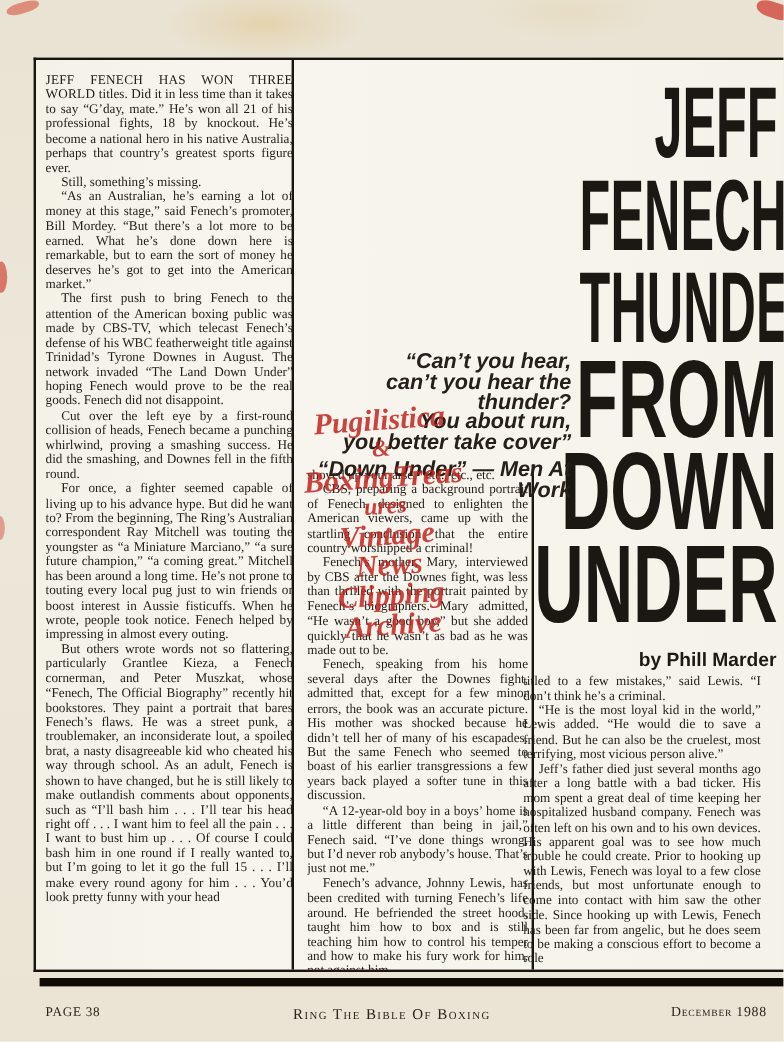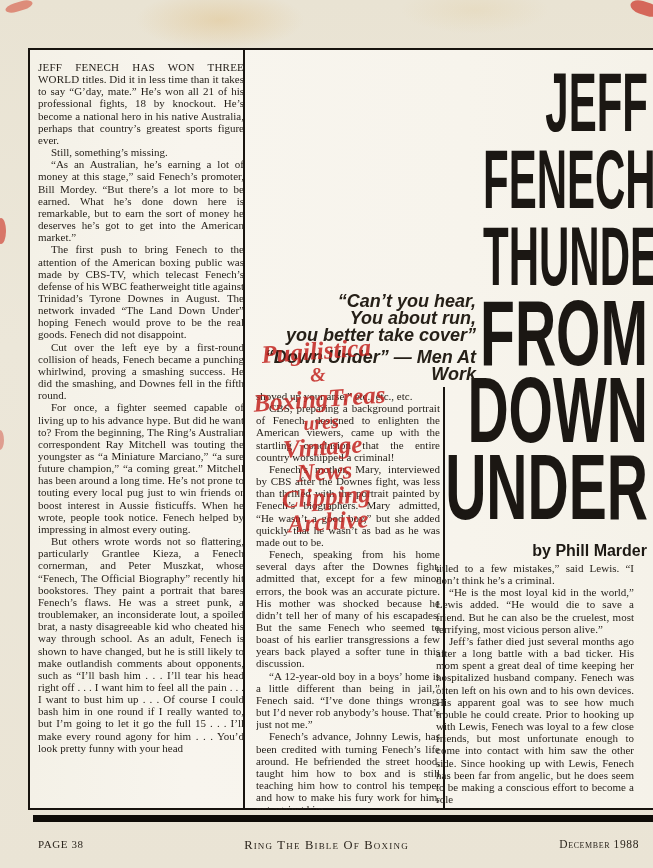--- a/index.html
+++ b/index.html
@@ -122,20 +122,21 @@
       <div class="headline-line">FROM</div>
       <div class="headline-line">DOWN</div>
       <div class="headline-line">UNDER</div>
     </div>
 
   <div class="byline">by Phill Marder</div>
 
   <div class="pull-quote">
     <div>
         <div class="pq-line">“Can’t you hear,</div>
+        <div class="pq-line">can’t you hear the thunder?</div>
         <div class="pq-line">You about run,</div>
         <div class="pq-line">you better take cover”</div>
       </div>
     <div class="pq-attr">“Down Under” — Men At Work</div>
   </div>
 
   <div class="watermark">
       <div class="wm-line">Pugilistica</div>
       <div class="wm-line">&amp;</div>
       <div class="wm-line">BoxingTreas</div>

